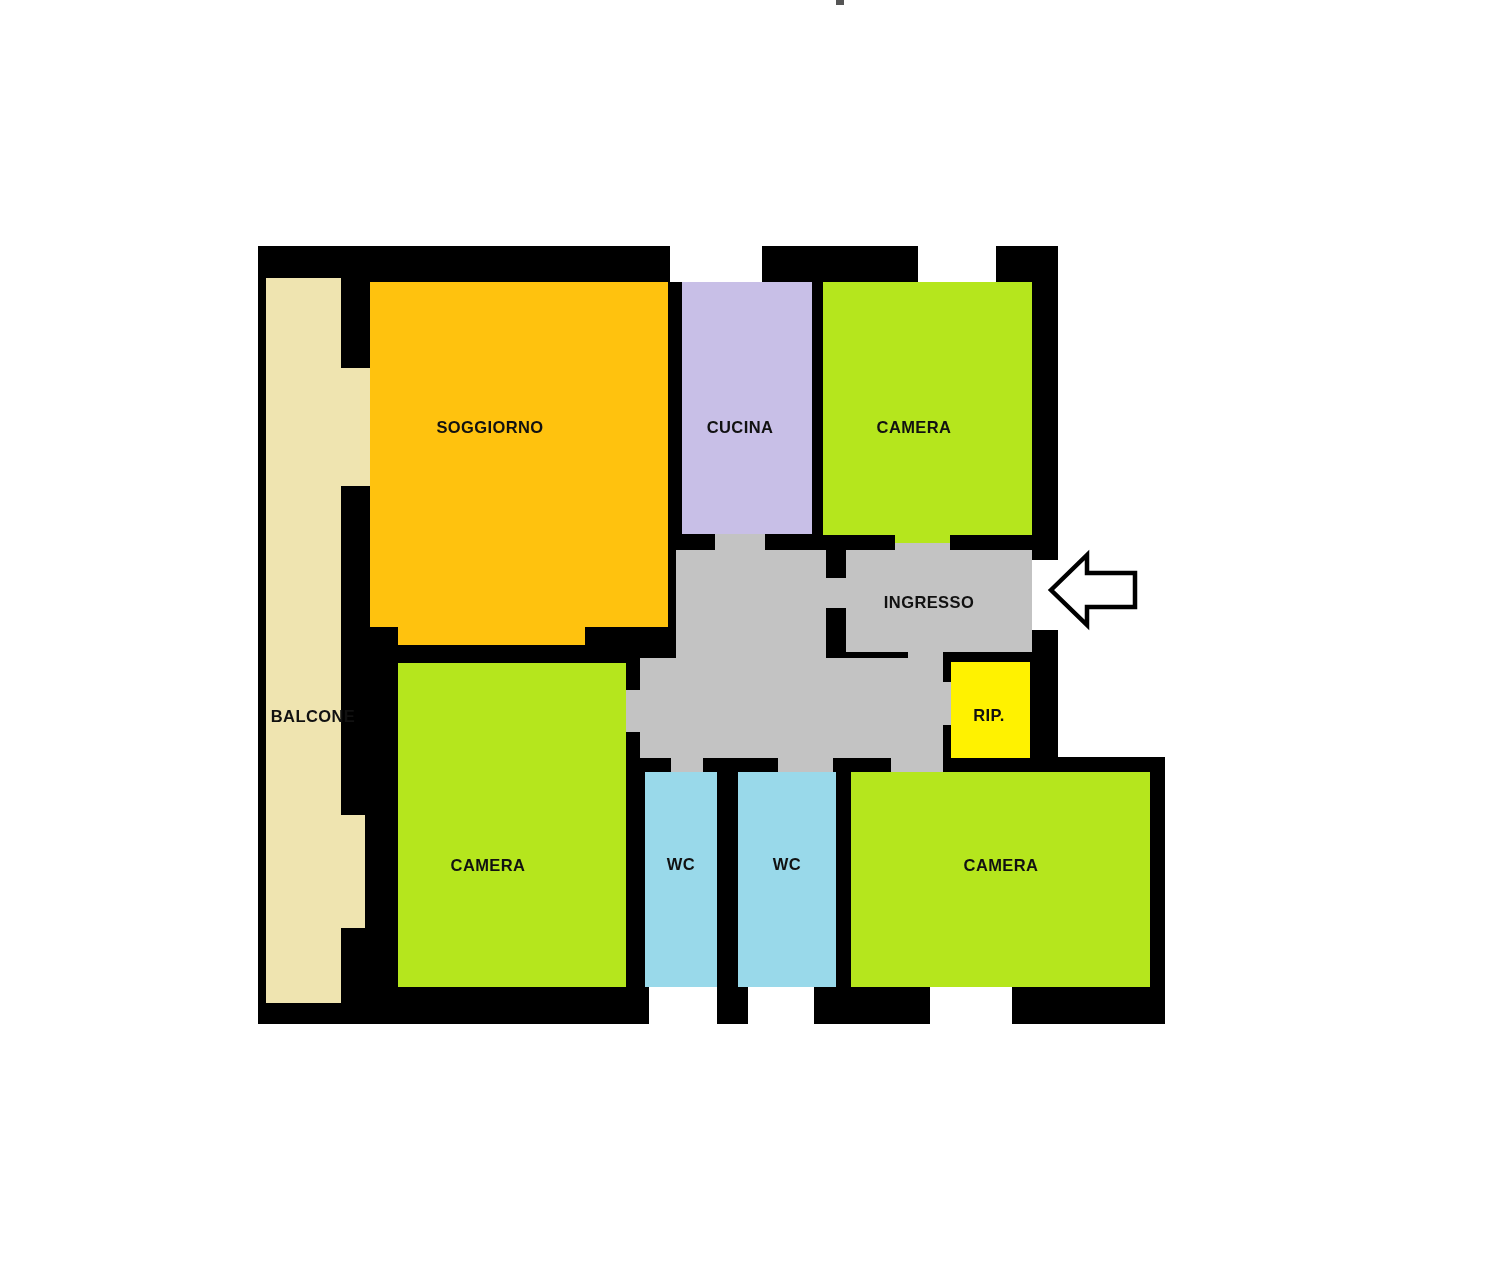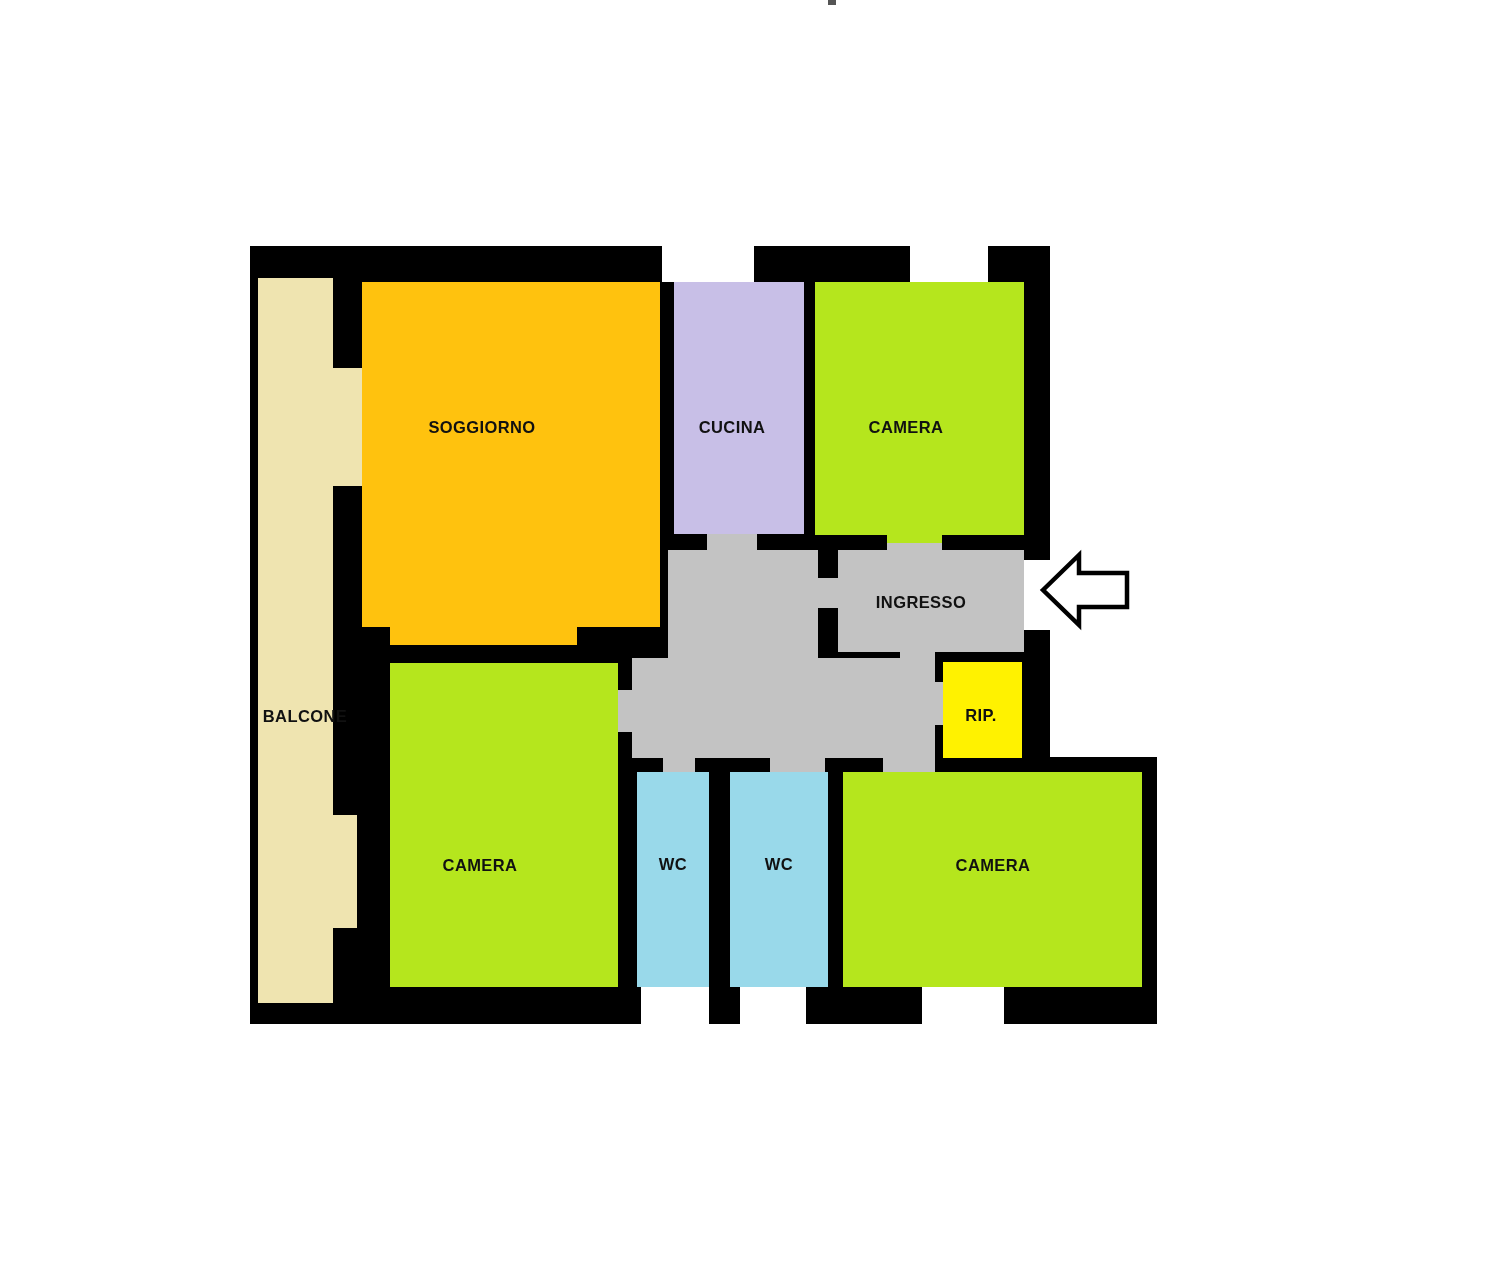--- a/index.html
+++ b/index.html
@@ -8,20 +8,21 @@
     background: #ffffff;
     width: 1500px;
     height: 1266px;
     overflow: hidden;
   }
   .plan-wrap {
     position: relative;
     width: 1464px;
     height: 1266px;
     font-family: "Liberation Sans", sans-serif;
+    padding-left: 8px;
   }
   svg text {
     font-family: "Liberation Sans", sans-serif;
     font-weight: bold;
     font-size: 16.5px;
     letter-spacing: 0.4px;
   }
 </style>
 </head>
 <body>

